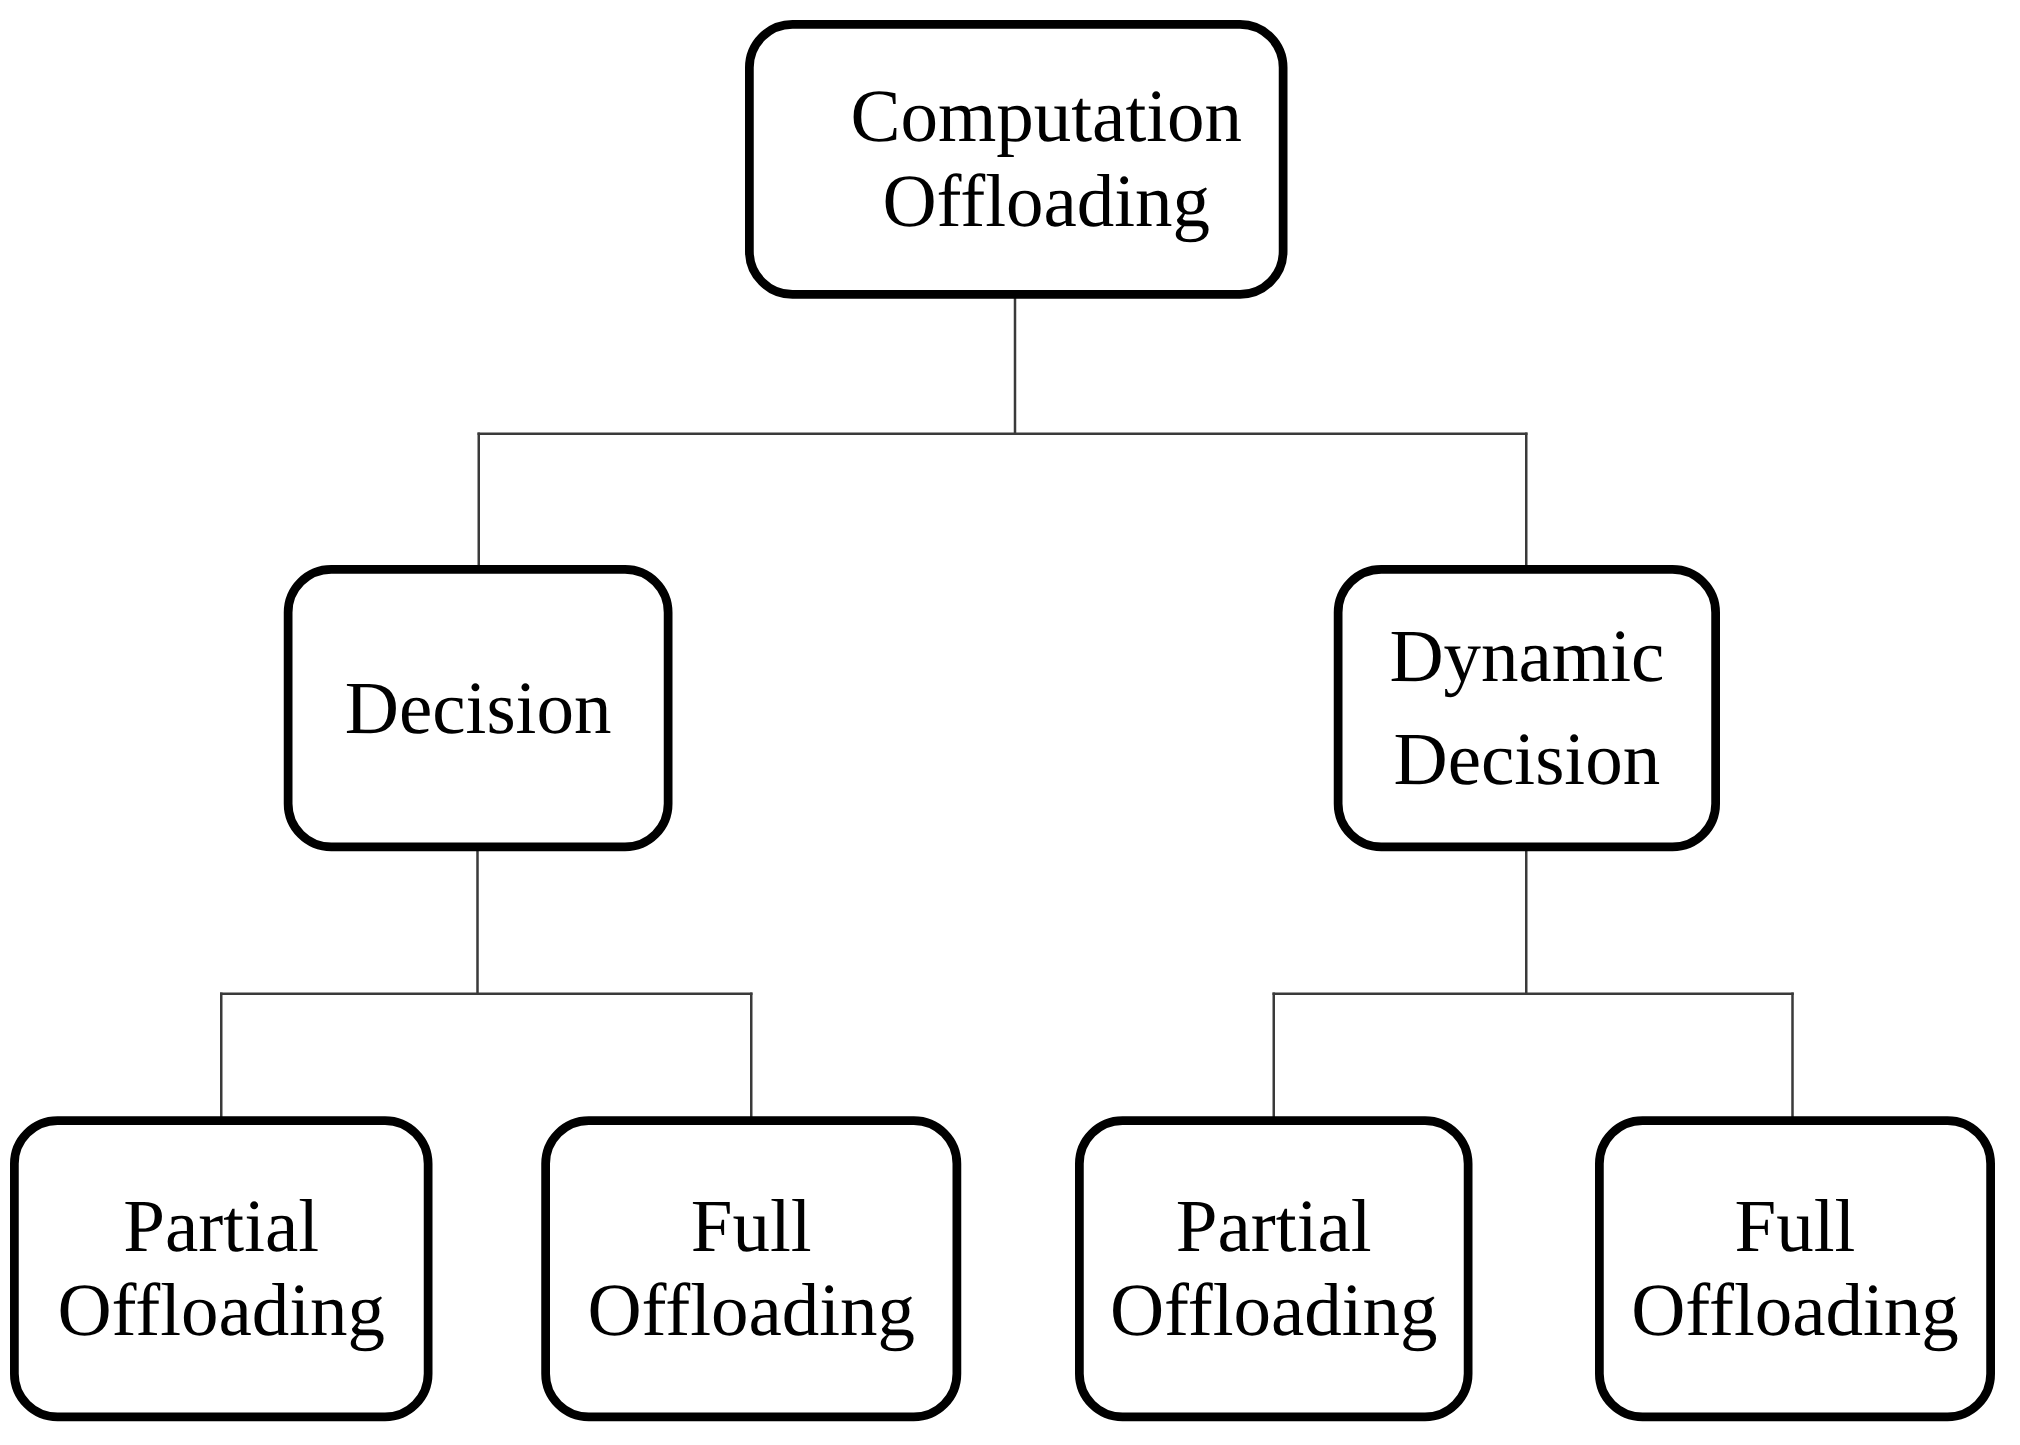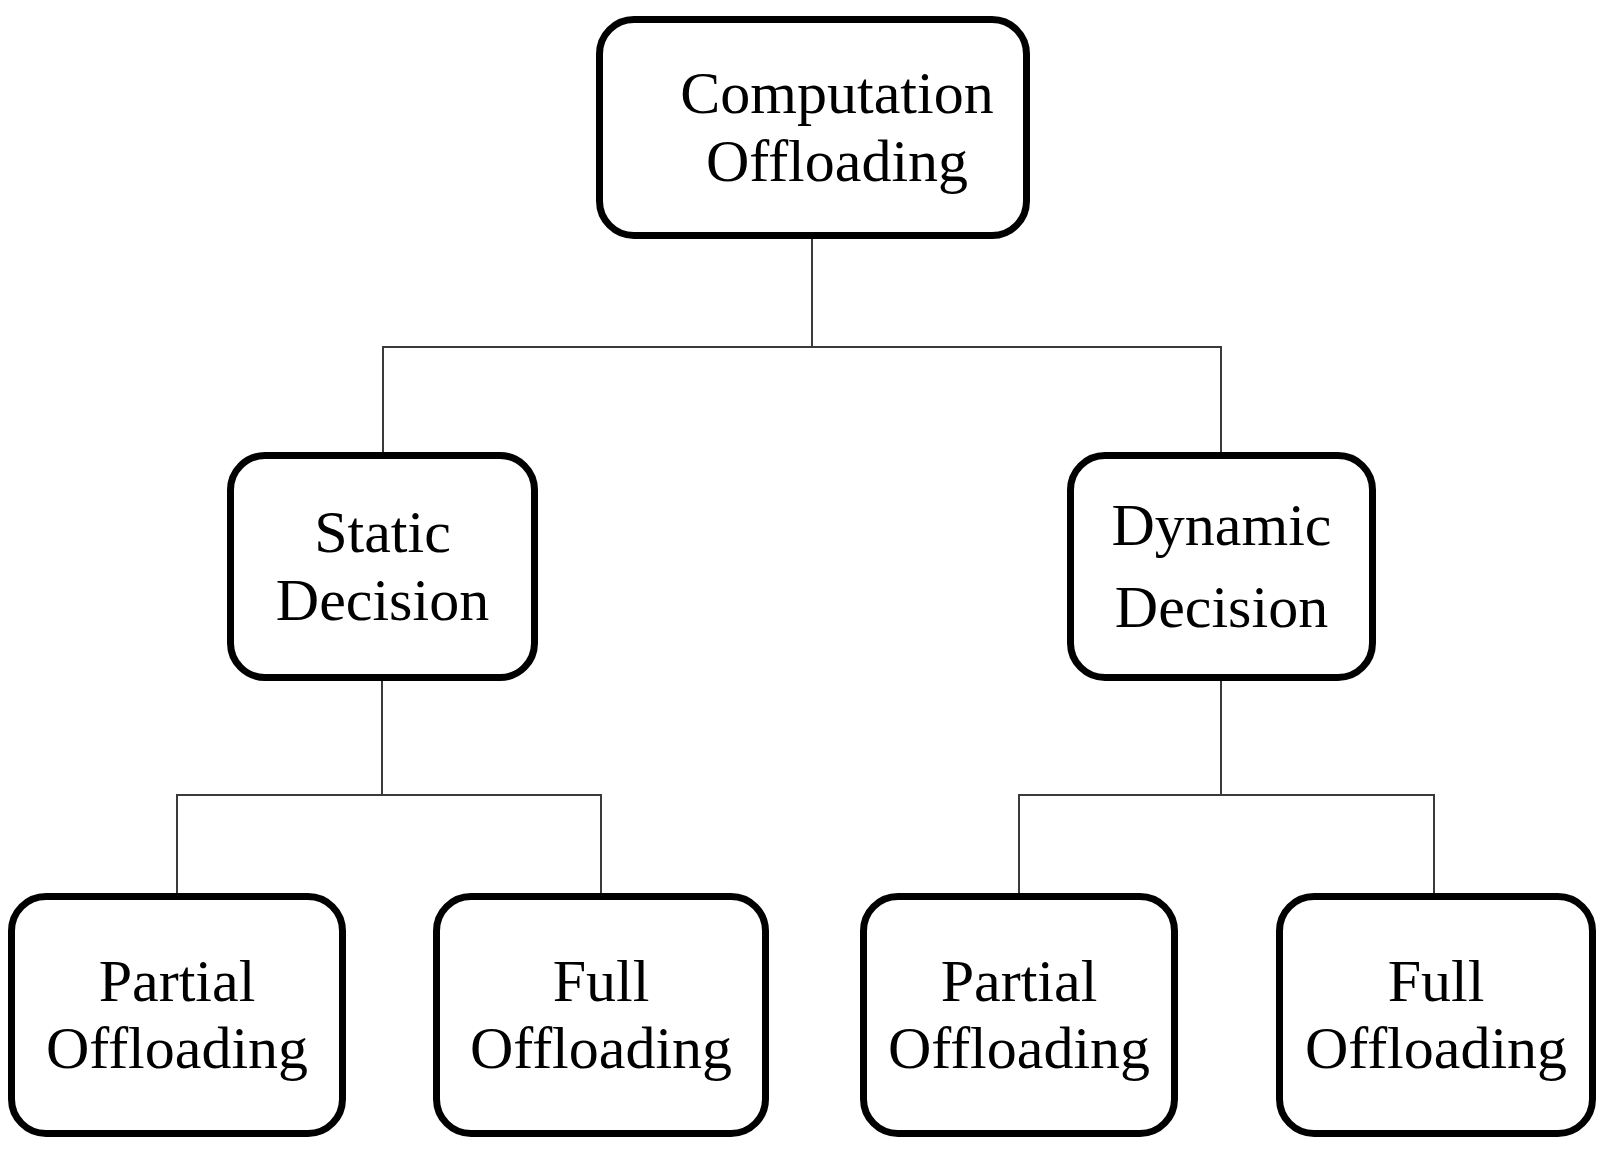--- a/index.html
+++ b/index.html
@@ -76,21 +76,20 @@
   <div class="line c-h2r"></div>
   <div class="line c-v-dp"></div>
   <div class="line c-v-df"></div>
 
   <div class="node n-root">
     <span>Computation</span>
     <span>Offloading</span>
   </div>
 
   <div class="node n-static">
-    <span>Static</span>
     <span>Decision</span>
   </div>
 
   <div class="node n-dynamic">
     <span>Dynamic</span>
     <span>Decision</span>
   </div>
 
   <div class="node n-sp">
     <span>Partial</span>

